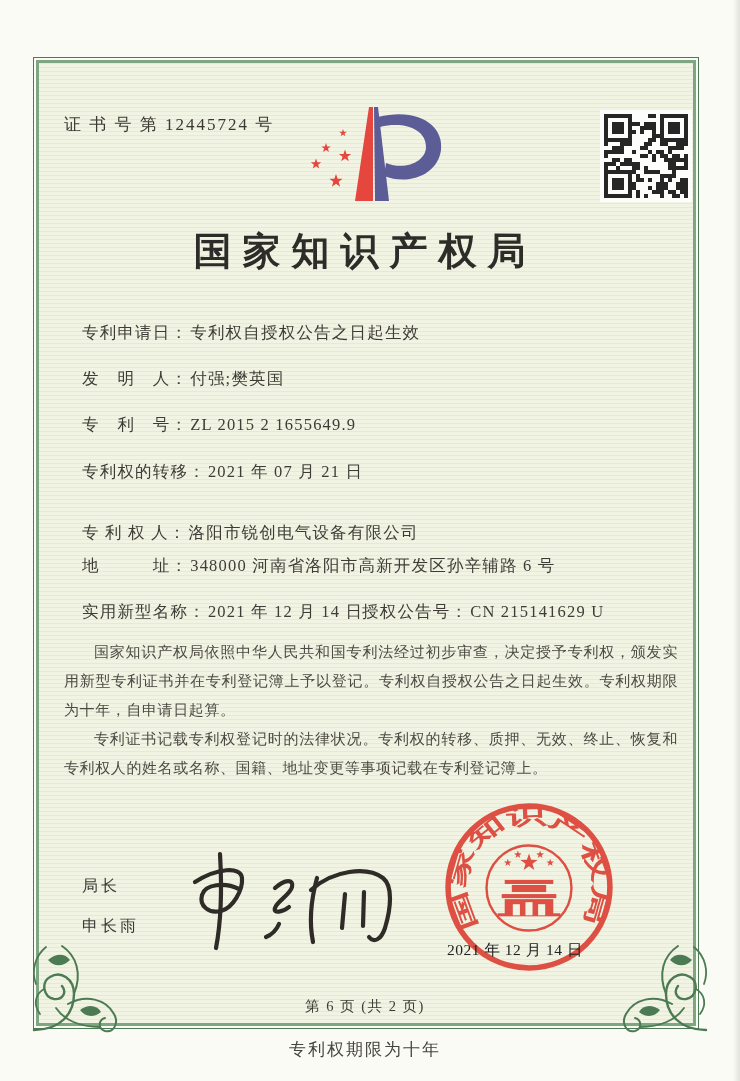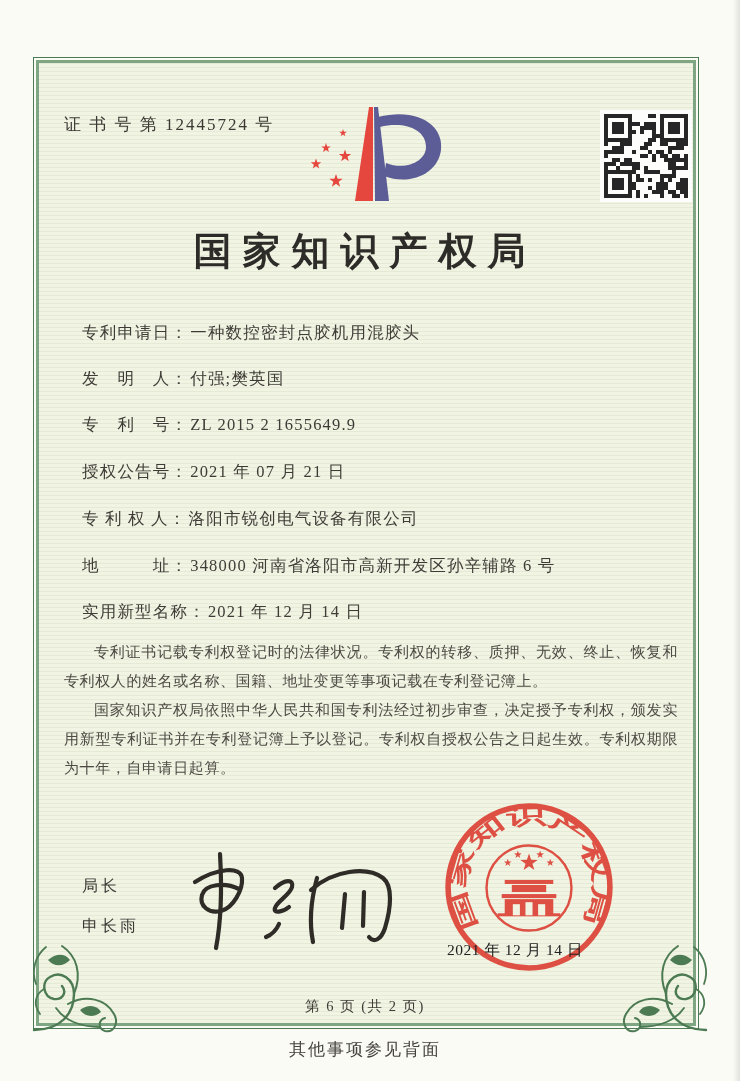--- a/index.html
+++ b/index.html
@@ -344,44 +344,47 @@
     <div style="left: 44px; top: 84px; width: 4px; height: 4px;"></div>
     <div style="left: 60px; top: 84px; width: 4px; height: 4px;"></div>
     <div style="left: 72px; top: 84px; width: 4px; height: 4px;"></div>
     <div style="left: 76px; top: 84px; width: 4px; height: 4px;"></div>
     <div style="left: 84px; top: 84px; width: 4px; height: 4px;"></div>
   </div>
 
 <h1 class="title">国家知识产权局</h1>
 
 <div class="row" style="top:322px">
-  <span class="flabel">专利申请日：</span><span class="fvalue">一种数控密封点胶机用混胶头</span>
+  <span class="flabel">专利申请日：</span><span class="fvalue">专利权自授权公告之日起生效</span>
 </div>
 <div class="row" style="top:368px">
   <span class="flabel">发　明　人：</span><span class="fvalue">付强;樊英国</span>
 </div>
 <div class="row" style="top:414px">
   <span class="flabel">专　利　号：</span><span class="fvalue">ZL 2015 2 1655649.9</span>
 </div>
 <div class="row" style="top:461px">
-  <span class="flabel">授权公告号：</span><span class="fvalue">2021 年 07 月 21 日</span>
-</div>
-<div class="row" style="top:508px">
+  <span class="flabel">专利权的转移：</span><span class="fvalue">2021 年 07 月 21 日</span>
+</div>
+<div class="row" style="top:522px">
   <span class="flabel">专 利 权 人：</span><span class="fvalue">洛阳市锐创电气设备有限公司</span>
 </div>
 <div class="row" style="top:555px">
   <span class="flabel">地　　　址：</span><span class="fvalue">348000 河南省洛阳市高新开发区孙辛辅路 6 号</span>
 </div>
 <div class="row" style="top:601px;width:600px">
   <span class="flabel">实用新型名称：</span><span class="fvalue">2021 年 12 月 14 日</span>
+  <span class="pubno">
+    <span class="flabel">授权公告号：</span><span class="fvalue">CN 215141629 U</span>
+  </span>
 </div>
 
 <div class="body-text">
+  <p>国家知识产权局依照中华人民共和国专利法经过初步审查，决定授予专利权，颁发实用新型专利证书并在专利登记簿上予以登记。专利权自授权公告之日起生效。专利权期限为十年，自申请日起算。</p>
   <p>专利证书记载专利权登记时的法律状况。专利权的转移、质押、无效、终止、恢复和专利权人的姓名或名称、国籍、地址变更等事项记载在专利登记簿上。</p>
-  <p>国家知识产权局依照中华人民共和国专利法经过初步审查，决定授予专利权，颁发实用新型专利证书并在专利登记簿上予以登记。专利权自授权公告之日起生效。专利权期限为十年，自申请日起算。</p>
 </div>
 
 <div class="signer" style="top:876px">局长</div>
 <div class="signer" style="top:916px">申长雨</div>
 
 <svg class="signature" viewBox="0 0 235 105">
   <g fill="none" stroke="#2f2c28" stroke-width="4.2" stroke-linecap="round" stroke-linejoin="round">
     <path d="M30 34 C52 20 76 18 77 30 C78 42 68 60 56 63 C44 66 34 58 37 47 C40 36 60 34 74 41"></path>
     <path d="M55 6 C57 40 56 74 51 100"></path>
     <path d="M110 40 C120 31 129 31 127 39 C125 47 112 53 110 60 C108 66 118 64 124 59"></path>
@@ -419,13 +422,13 @@
       <rect x="-16" y="16" width="7" height="11"></rect>
       <rect x="-3.5" y="14" width="7" height="13"></rect>
       <rect x="9" y="16" width="7" height="11"></rect>
     </g>
   </g>
 </svg>
 
 <div class="seal-date">2021 年 12 月 14 日</div>
 
 <div class="page-footer">第 6 页 (共 2 页)</div>
-<div class="back-note">其他事项参见背面</div>
+<div class="back-note">专利权期限为十年</div>
 
 </body></html>

